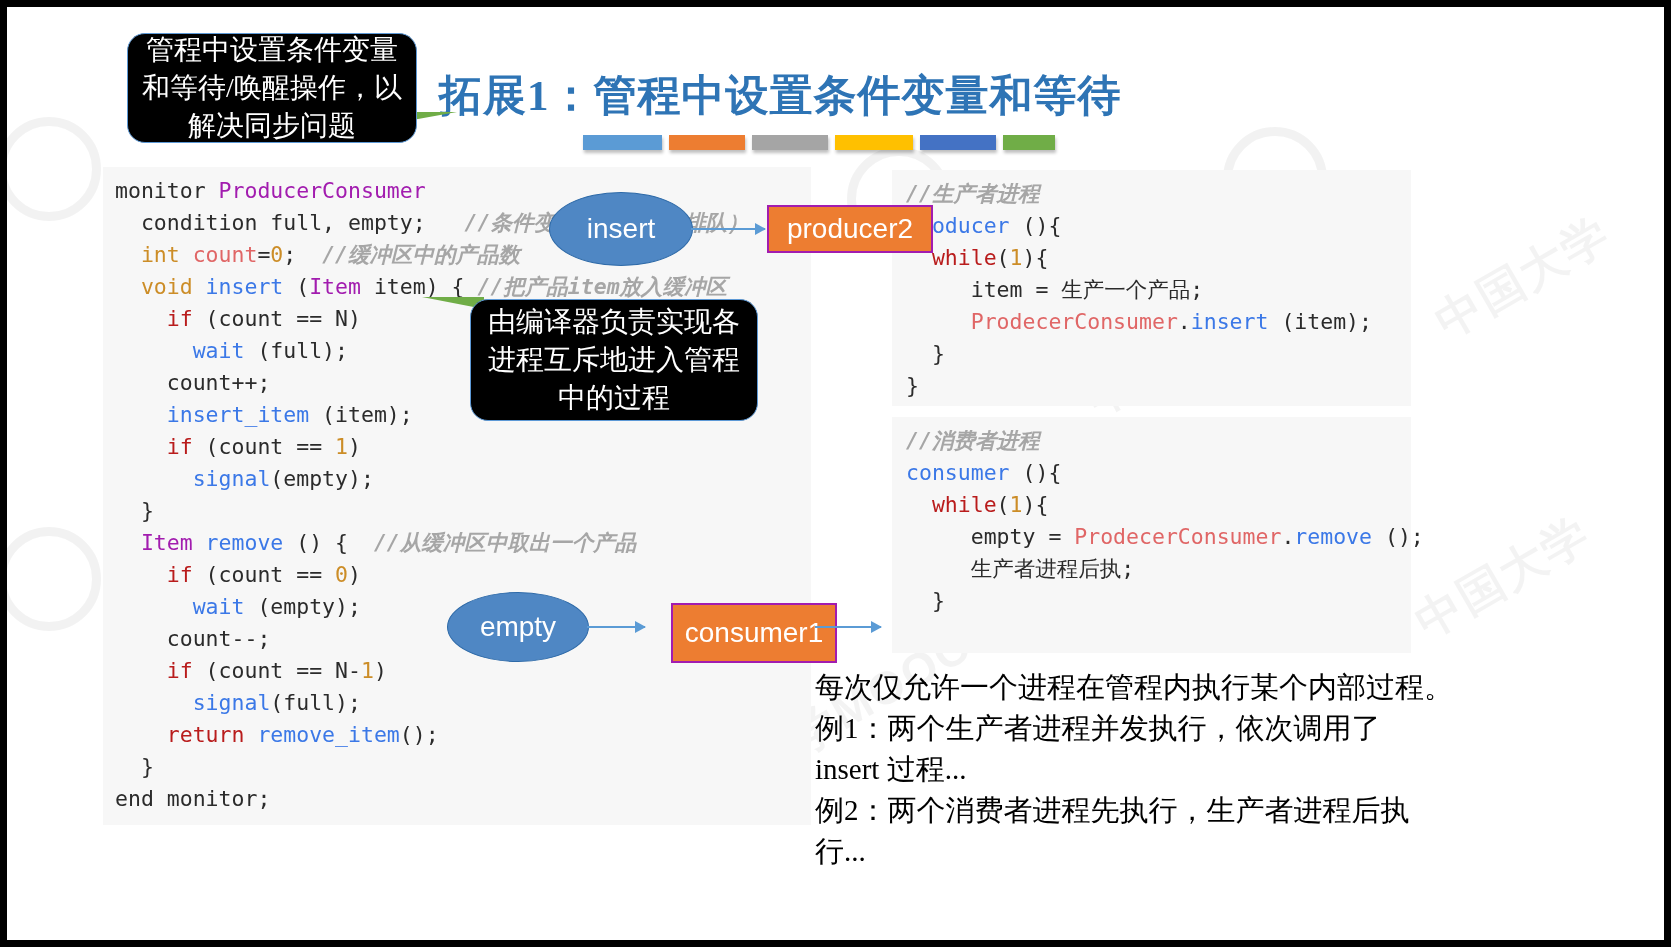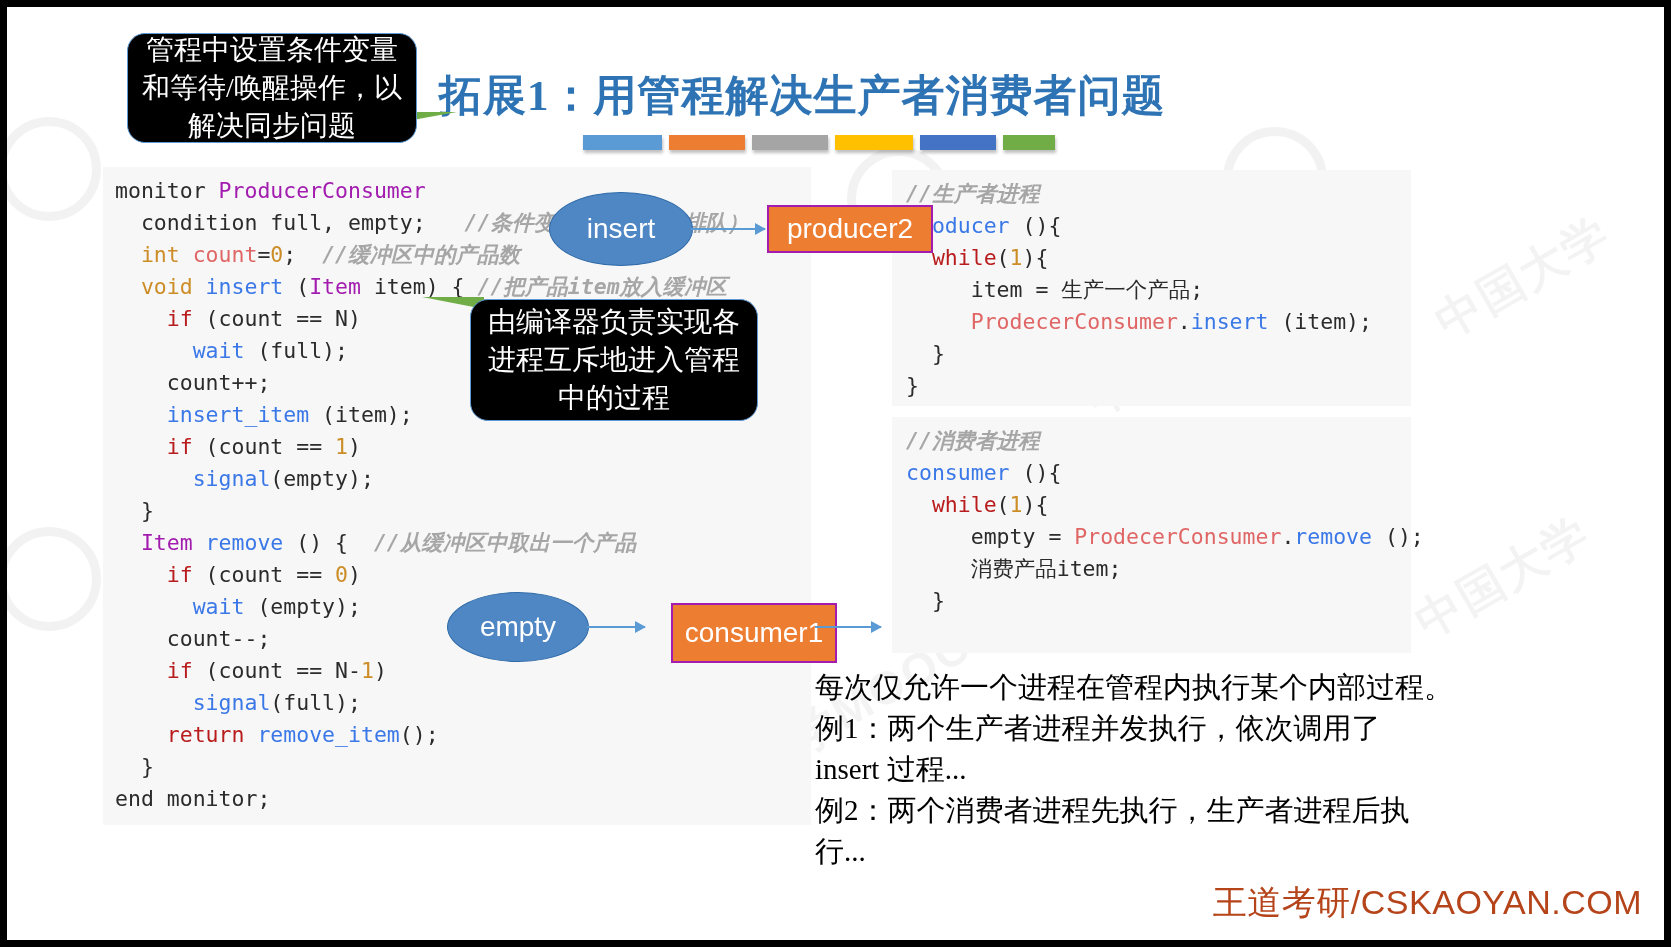--- a/index.html
+++ b/index.html
@@ -115,21 +115,21 @@
   <div class="wm ring" style="left:-10px;top:520px;width:86px;height:86px;"></div>
   <div class="wm ring" style="left:840px;top:140px;width:86px;height:86px;"></div>
   <div class="wm ring" style="left:1216px;top:120px;width:86px;height:86px;"></div>
   <div class="wm txt" style="left:310px;top:470px;">中国大学MOOC</div>
   <div class="wm txt" style="left:640px;top:690px;">中国大学MOOC</div>
   <div class="wm txt" style="left:1060px;top:280px;">中国大学MOOC</div>
   <div class="wm txt" style="left:1400px;top:540px;">中国大学</div>
   <div class="wm txt" style="left:1420px;top:240px;">中国大学</div>
   <div class="wm txt" style="left:100px;top:300px;">中国大学</div>
 
-  <div id="title" style="color: rgb(46, 116, 181);">拓展1：用管程解决生产者消费者问题</div>
+  <div id="title" style="color: rgb(46, 116, 181);">拓展1：管程中设置条件变量和等待</div>
 
   <div id="barstrip">
     <i style="width: 79px; background: rgb(91, 155, 213);"></i>
     <i style="width: 76px; background: rgb(237, 125, 49);"></i>
     <i style="width: 76px; background: rgb(165, 165, 165);"></i>
     <i style="width: 78px; background: rgb(255, 192, 0);"></i>
     <i style="width: 76px; background: rgb(68, 114, 196);"></i>
     <i style="width: 52px; background: rgb(112, 173, 71);"></i>
   </div>
 
@@ -159,21 +159,21 @@
 <span class="k-ctl">  while</span><span class="k-plain">(</span><span class="k-num">1</span><span class="k-plain">){</span>
 <span class="k-plain">     item = 生产一个产品;</span>
 <span class="k-red">     ProdecerConsumer</span><span class="k-plain">.</span><span class="k-fn">insert </span><span class="k-plain">(item);</span>
 <span class="k-plain">  }</span>
 <span class="k-plain">}</span></div>
 
   <div id="code-consumer" class="codepanel"><span class="k-cmt">//消费者进程</span>
 <span class="k-fn">consumer </span><span class="k-plain">(){</span>
 <span class="k-ctl">  while</span><span class="k-plain">(</span><span class="k-num">1</span><span class="k-plain">){</span>
 <span class="k-plain">     empty = </span><span class="k-red">ProdecerConsumer</span><span class="k-plain">.</span><span class="k-fn">remove </span><span class="k-plain">();</span>
-<span class="k-plain">     消费产品item;</span>
+<span class="k-plain">     生产者进程后执;</span>
 <span class="k-plain">  }</span></div>
 
   <div class="tail" id="tail1"></div>
   <div class="callout" id="callout1">管程中设置条件变量和等待/唤醒操作，以解决同步问题</div>
 
   <div class="tail" id="tail2"></div>
   <div class="callout" id="callout2">由编译器负责实现各进程互斥地进入管程中的过程</div>
 
   <div class="ellipse" id="el-insert">insert</div>
   <div class="arrow" id="ar1"></div>
@@ -185,15 +185,14 @@
   <div class="arrow" id="ar3"></div>
 
   <div id="note">
     <div>每次仅允许一个进程在管程内执行某个内部过程。</div>
     <div>例1：两个生产者进程并发执行，依次调用了</div>
     <div>insert 过程...</div>
     <div>例2：两个消费者进程先执行，生产者进程后执</div>
     <div>行...</div>
   </div>
 
-  <div id="brand" style="color: rgb(181, 68, 26);">王道考研/CSKAOYAN.COM</div>
 
 </div>
 
 </body></html>

